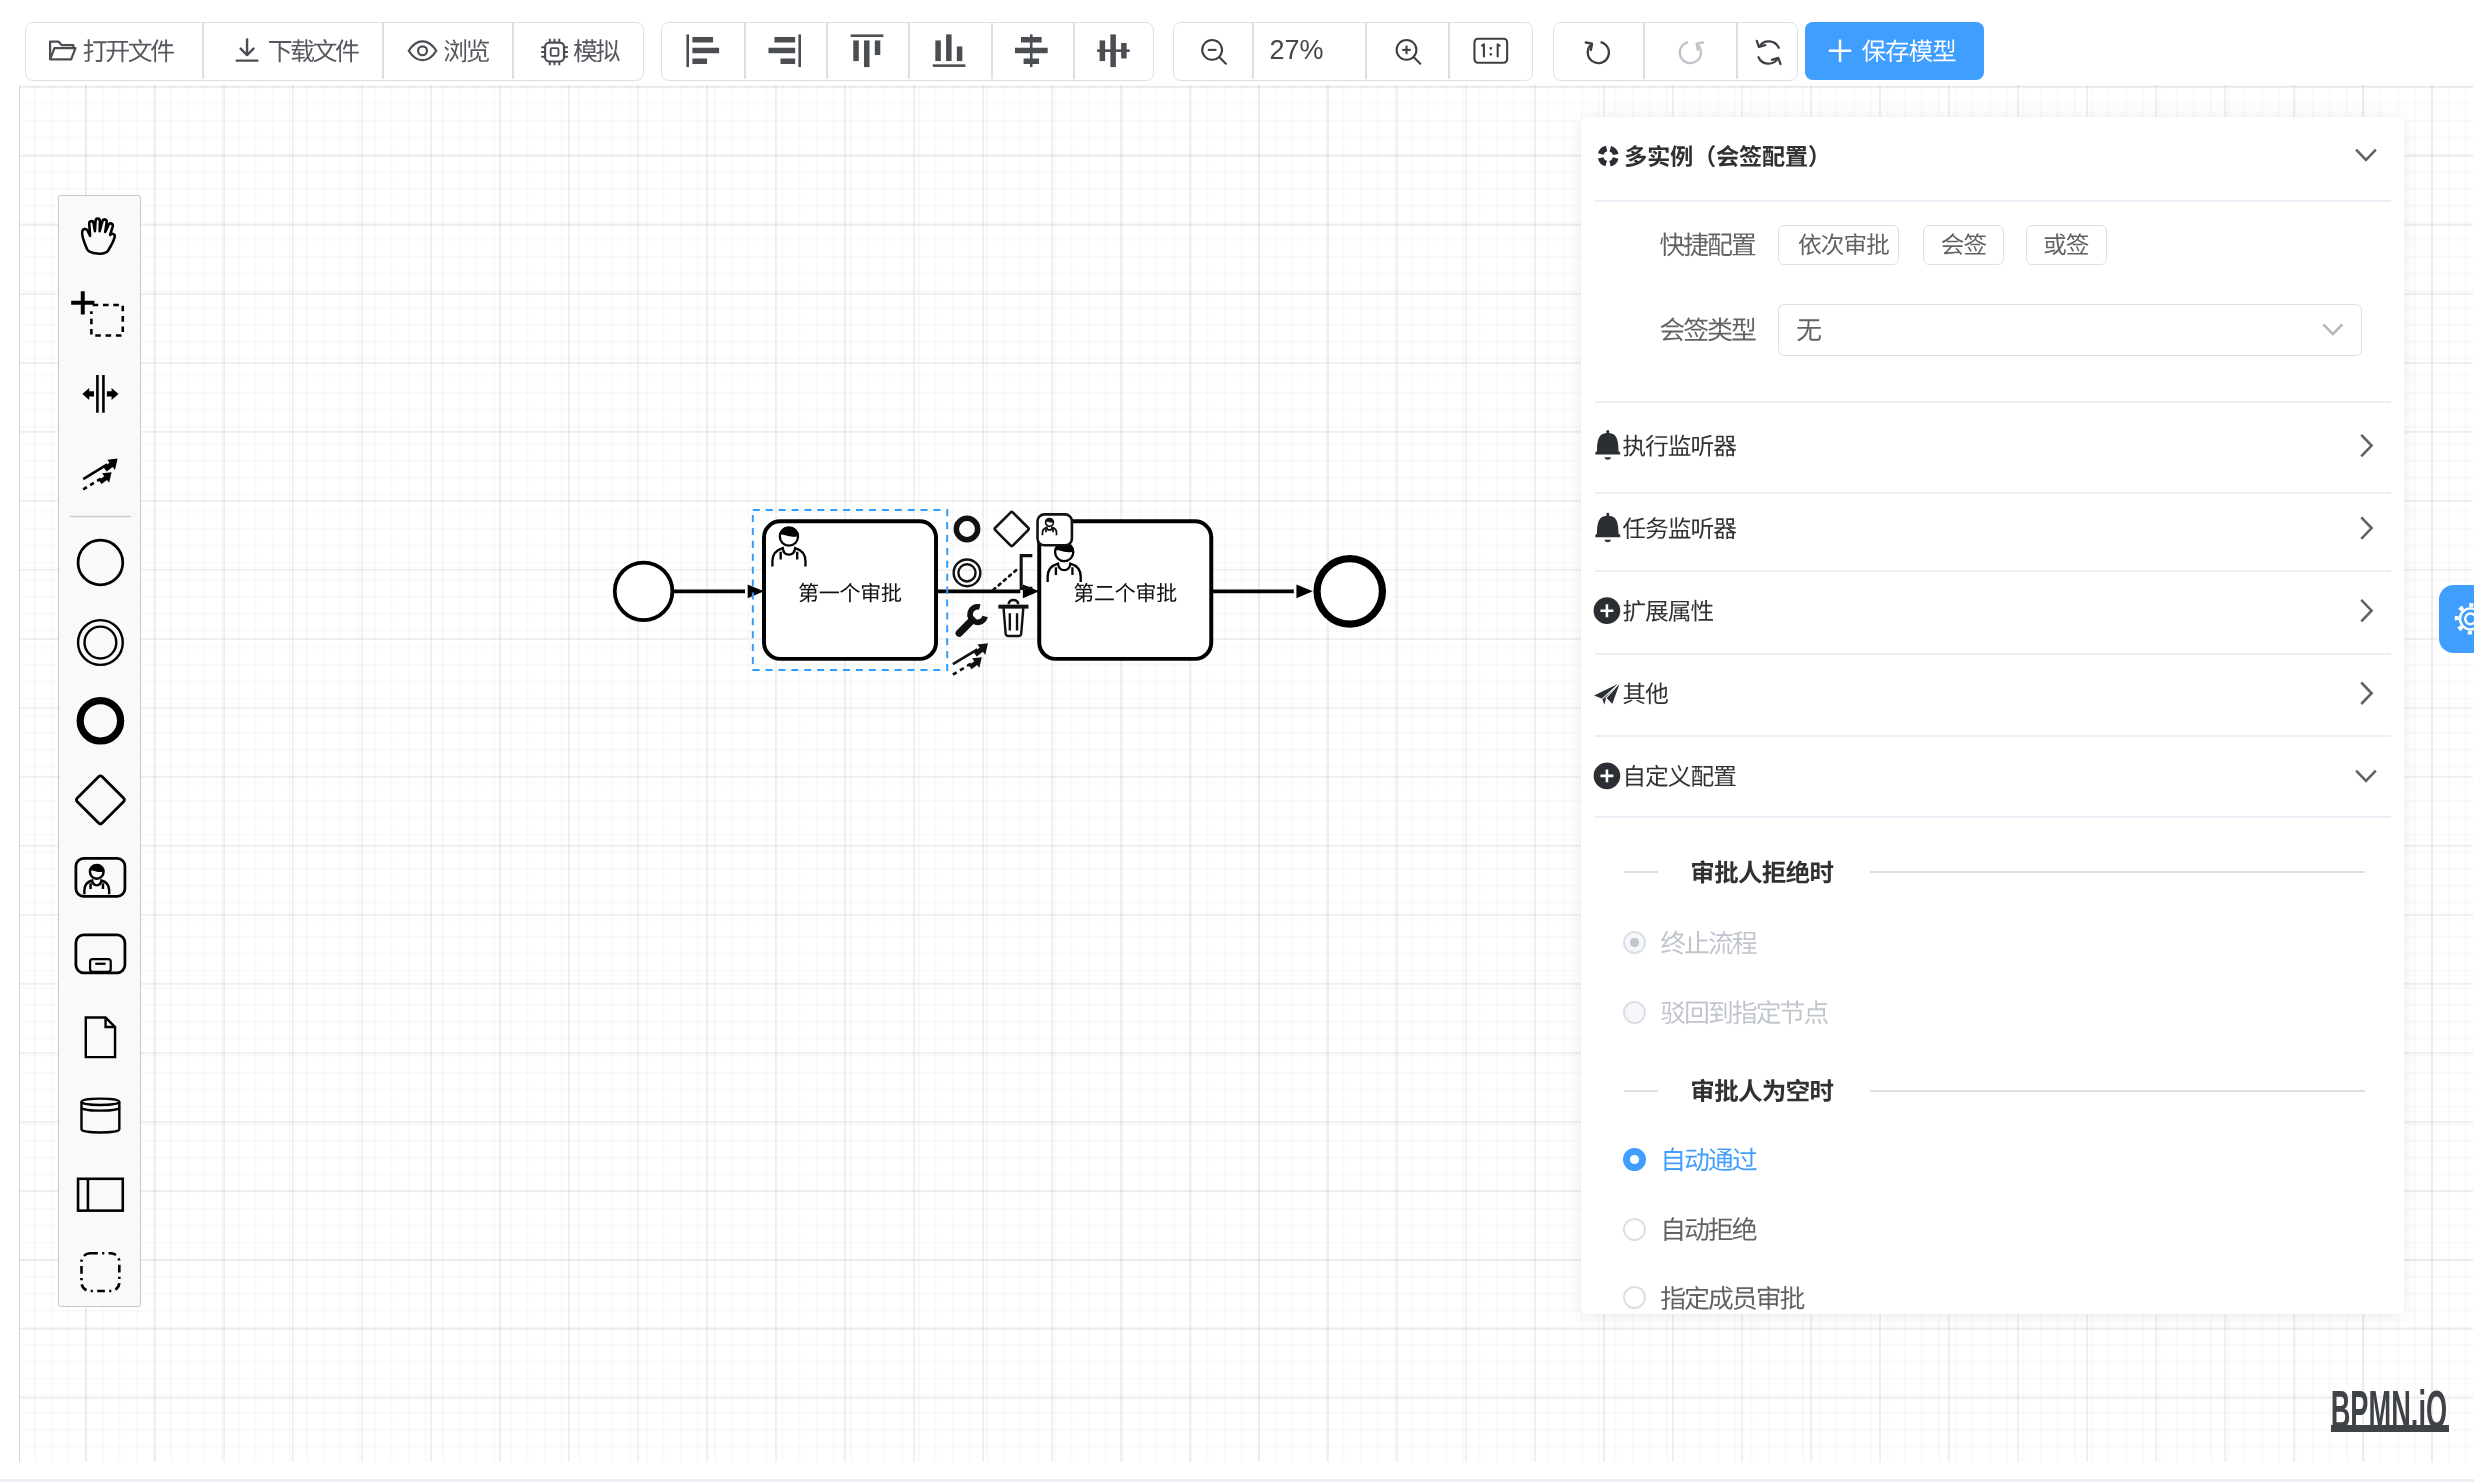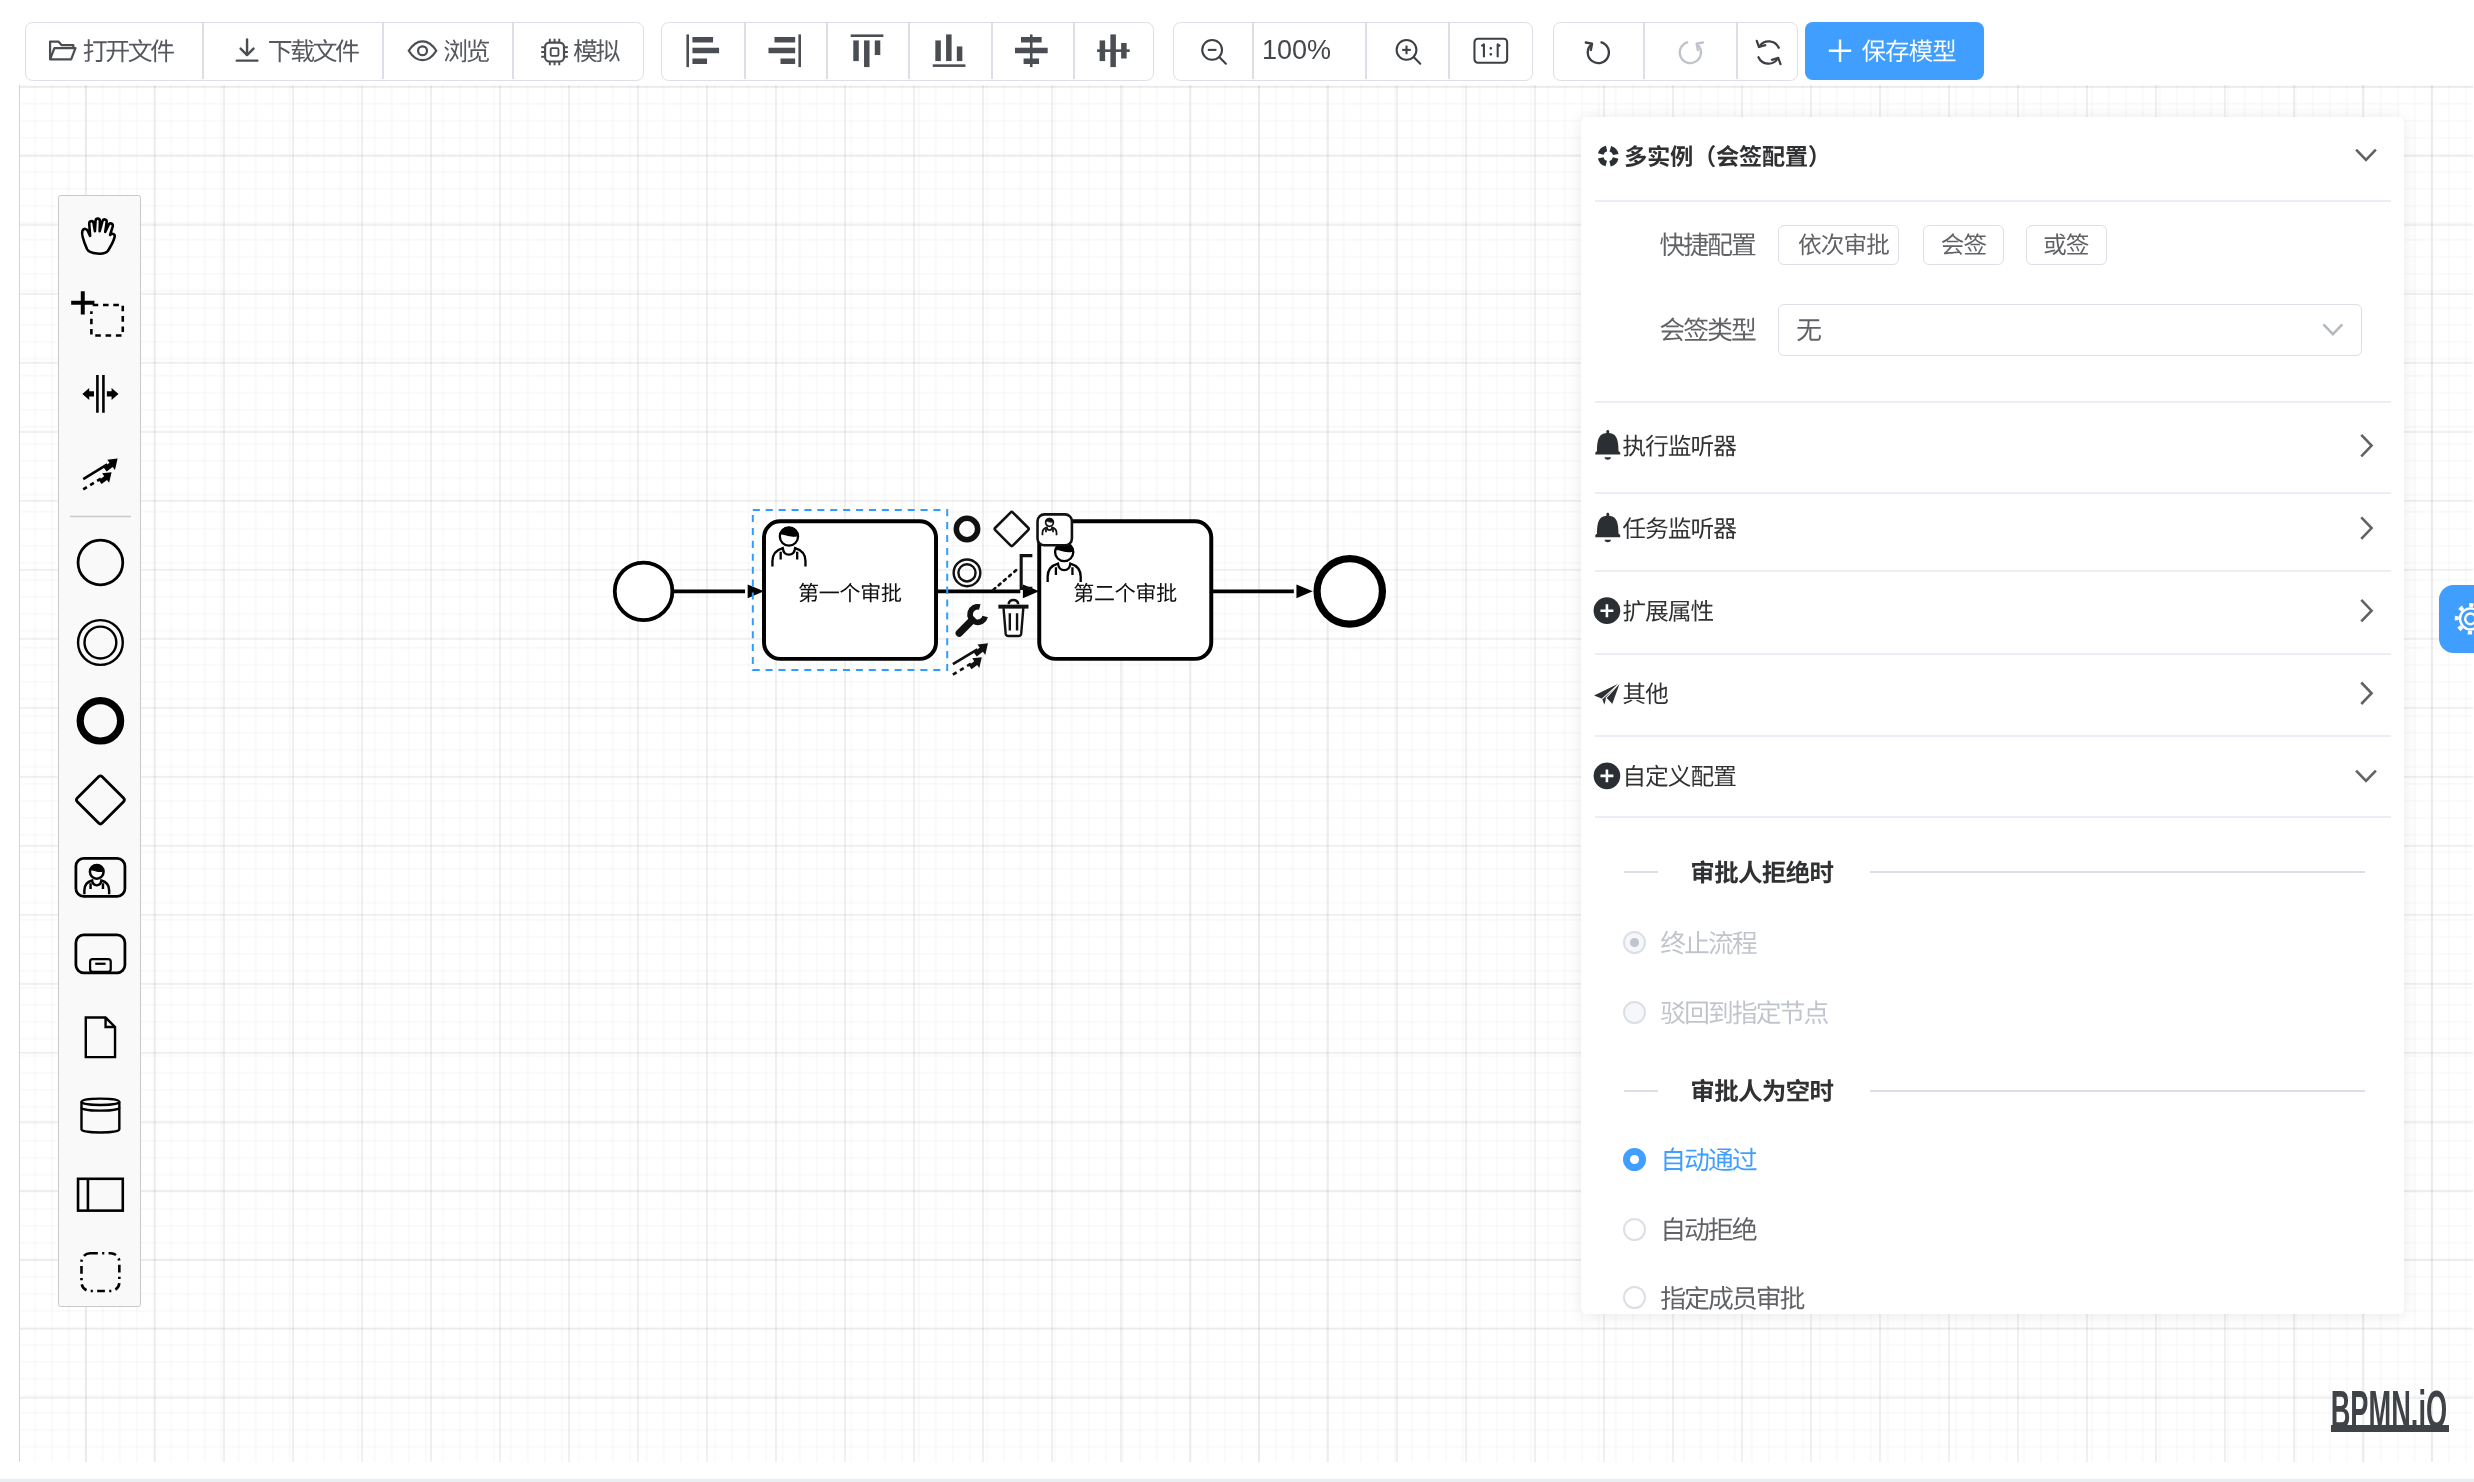--- a/index.html
+++ b/index.html
@@ -48,21 +48,21 @@
 <div class="abs tg" style="left:1173px;width:360px">
     <div class="sep" style="left:78px"></div>
     <div class="sep" style="left:191px"></div>
     <div class="sep" style="left:274px"></div>
   </div>
 <div class="abs tg" style="left:1553px;width:245px">
     <div class="sep" style="left:89px"></div>
     <div class="sep" style="left:182px"></div>
   </div>
 <div class="abs" id="save"></div>
-<div class="abs" id="l100">100%</div>
+<div class="abs" id="l100">27%</div>
 <div class="abs" id="palette"></div>
 <div class="abs" id="panel"></div>
 <div class="pline" style="top:200px"></div>
 <div class="pline" style="top:401px"></div>
 <div class="pline" style="top:492px"></div>
 <div class="pline" style="top:570px"></div>
 <div class="pline" style="top:653px"></div>
 <div class="pline" style="top:735px"></div>
 <div class="pline" style="top:816px"></div>
 <div class="pbtn" style="left:1778px;width:121px"></div>

